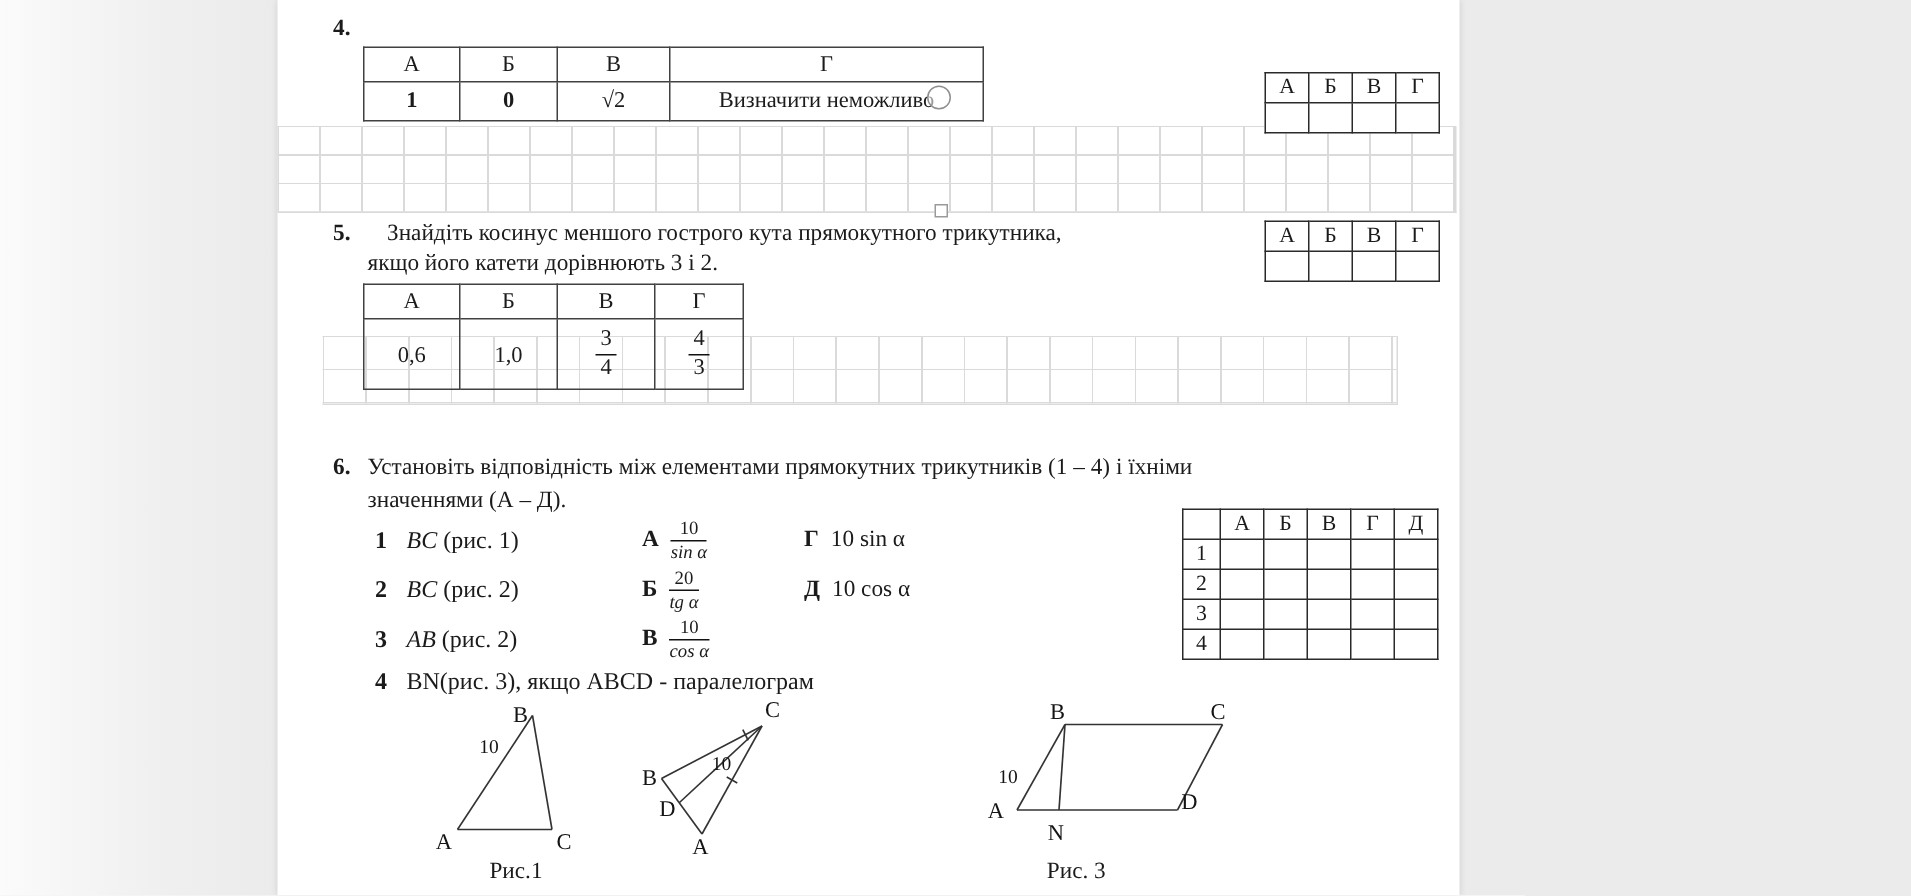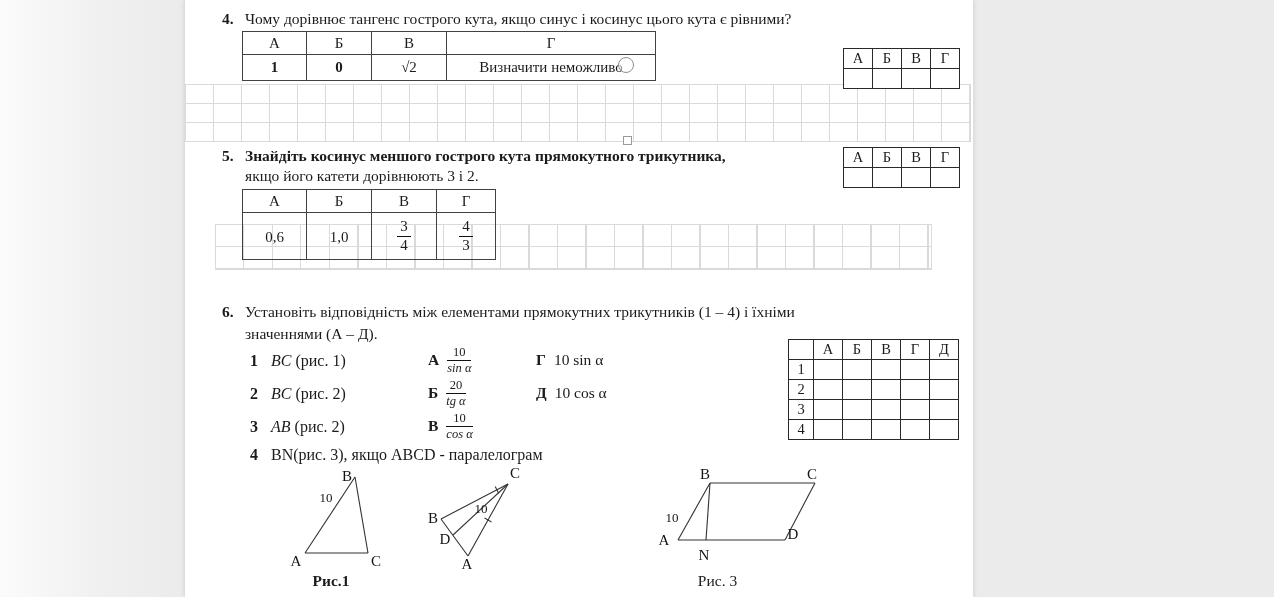--- a/index.html
+++ b/index.html
@@ -66,21 +66,20 @@
 <body>
 
 <div class="bg-left"></div>
 
 <div class="page">
 
   <div class="band abs" style="left:0;top:84px;width:785px;height:57px;"></div>
   <div class="band band-b abs" style="left:30px;top:224px;width:716px;height:45px;"></div>
 
   <div class="abs qnum" style="left:37px;top:10px;">4.</div>
-  <div class="abs qtext" style="left:60px;top:10px;">Чому дорівнює тангенс гострого кута, якщо синус і косинус цього кута є рівними?</div>
 
   <table class="opts" style="left:57px;top:31px;">
     <colgroup>
         <col style="width:64px">
         <col style="width:65px">
         <col style="width:75px">
         <col style="width:209px">
       </colgroup>
     <tbody>
         <tr class="hrow">
@@ -112,21 +111,21 @@
       <td></td>
       <td></td>
     </tr>
   </tbody>
     </table>
 
   <div class="handle-circle" style="left:433px;top:57px;"></div>
   <div class="handle-square" style="left:438px;top:136px;"></div>
 
   <div class="abs qnum" style="left:37px;top:147px;">5.</div>
-  <div class="abs qtext" style="left:60px;top:147px;font-weight:bold;">Знайдіть косинус меншого гострого кута прямокутного трикутника,</div>
+  <div class="abs qtext" style="left:73px;top:147px;">Знайдіть косинус меншого гострого кута прямокутного трикутника,</div>
   <div class="abs qtext" style="left:60px;top:167px;">якщо його катети дорівнюють 3 і 2.</div>
 
   <table class="ans" style="left:658px;top:147px;">
     <tbody>
         <tr>
       <td>А</td>
       <td>Б</td>
       <td>В</td>
       <td>Г</td>
     </tr>
@@ -261,21 +260,21 @@
 
   <svg class="fig" style="left:105px;top:465px;" width="100" height="106" viewBox="0 0 100 106">
     <line x1="15" y1="88" x2="78" y2="88"></line>
     <line x1="78" y1="88" x2="65" y2="12"></line>
     <line x1="65" y1="12" x2="15" y2="88"></line>
     <text x="6" y="101" text-anchor="middle">A</text>
     <text x="62" y="16" text-anchor="end">B</text>
     <text x="86" y="101" text-anchor="middle">C</text>
     <text x="36" y="37" text-anchor="middle" class="small">10</text>
   </svg>
-  <div class="caption" style="left:96px;top:572px;width:100px;font-weight:bold;">Рис.1</div>
+  <div class="caption" style="left:109px;top:572px;width:100px;">Рис.1</div>
 
   <svg class="fig" style="left:240px;top:465px;" width="130" height="106" viewBox="0 0 130 106">
     <line x1="83" y1="19" x2="16" y2="54"></line>
     <line x1="83" y1="19" x2="43" y2="91"></line>
     <line x1="16" y1="54" x2="43" y2="91"></line>
     <line x1="83" y1="19" x2="28" y2="70"></line>
     <line x1="70.2" y1="21.4" x2="73.8" y2="28.6"></line>
     <line x1="59.5" y1="53" x2="66.5" y2="57"></line>
     <text x="13" y="58" text-anchor="end">B</text>
     <text x="90" y="13" text-anchor="middle">C</text>

